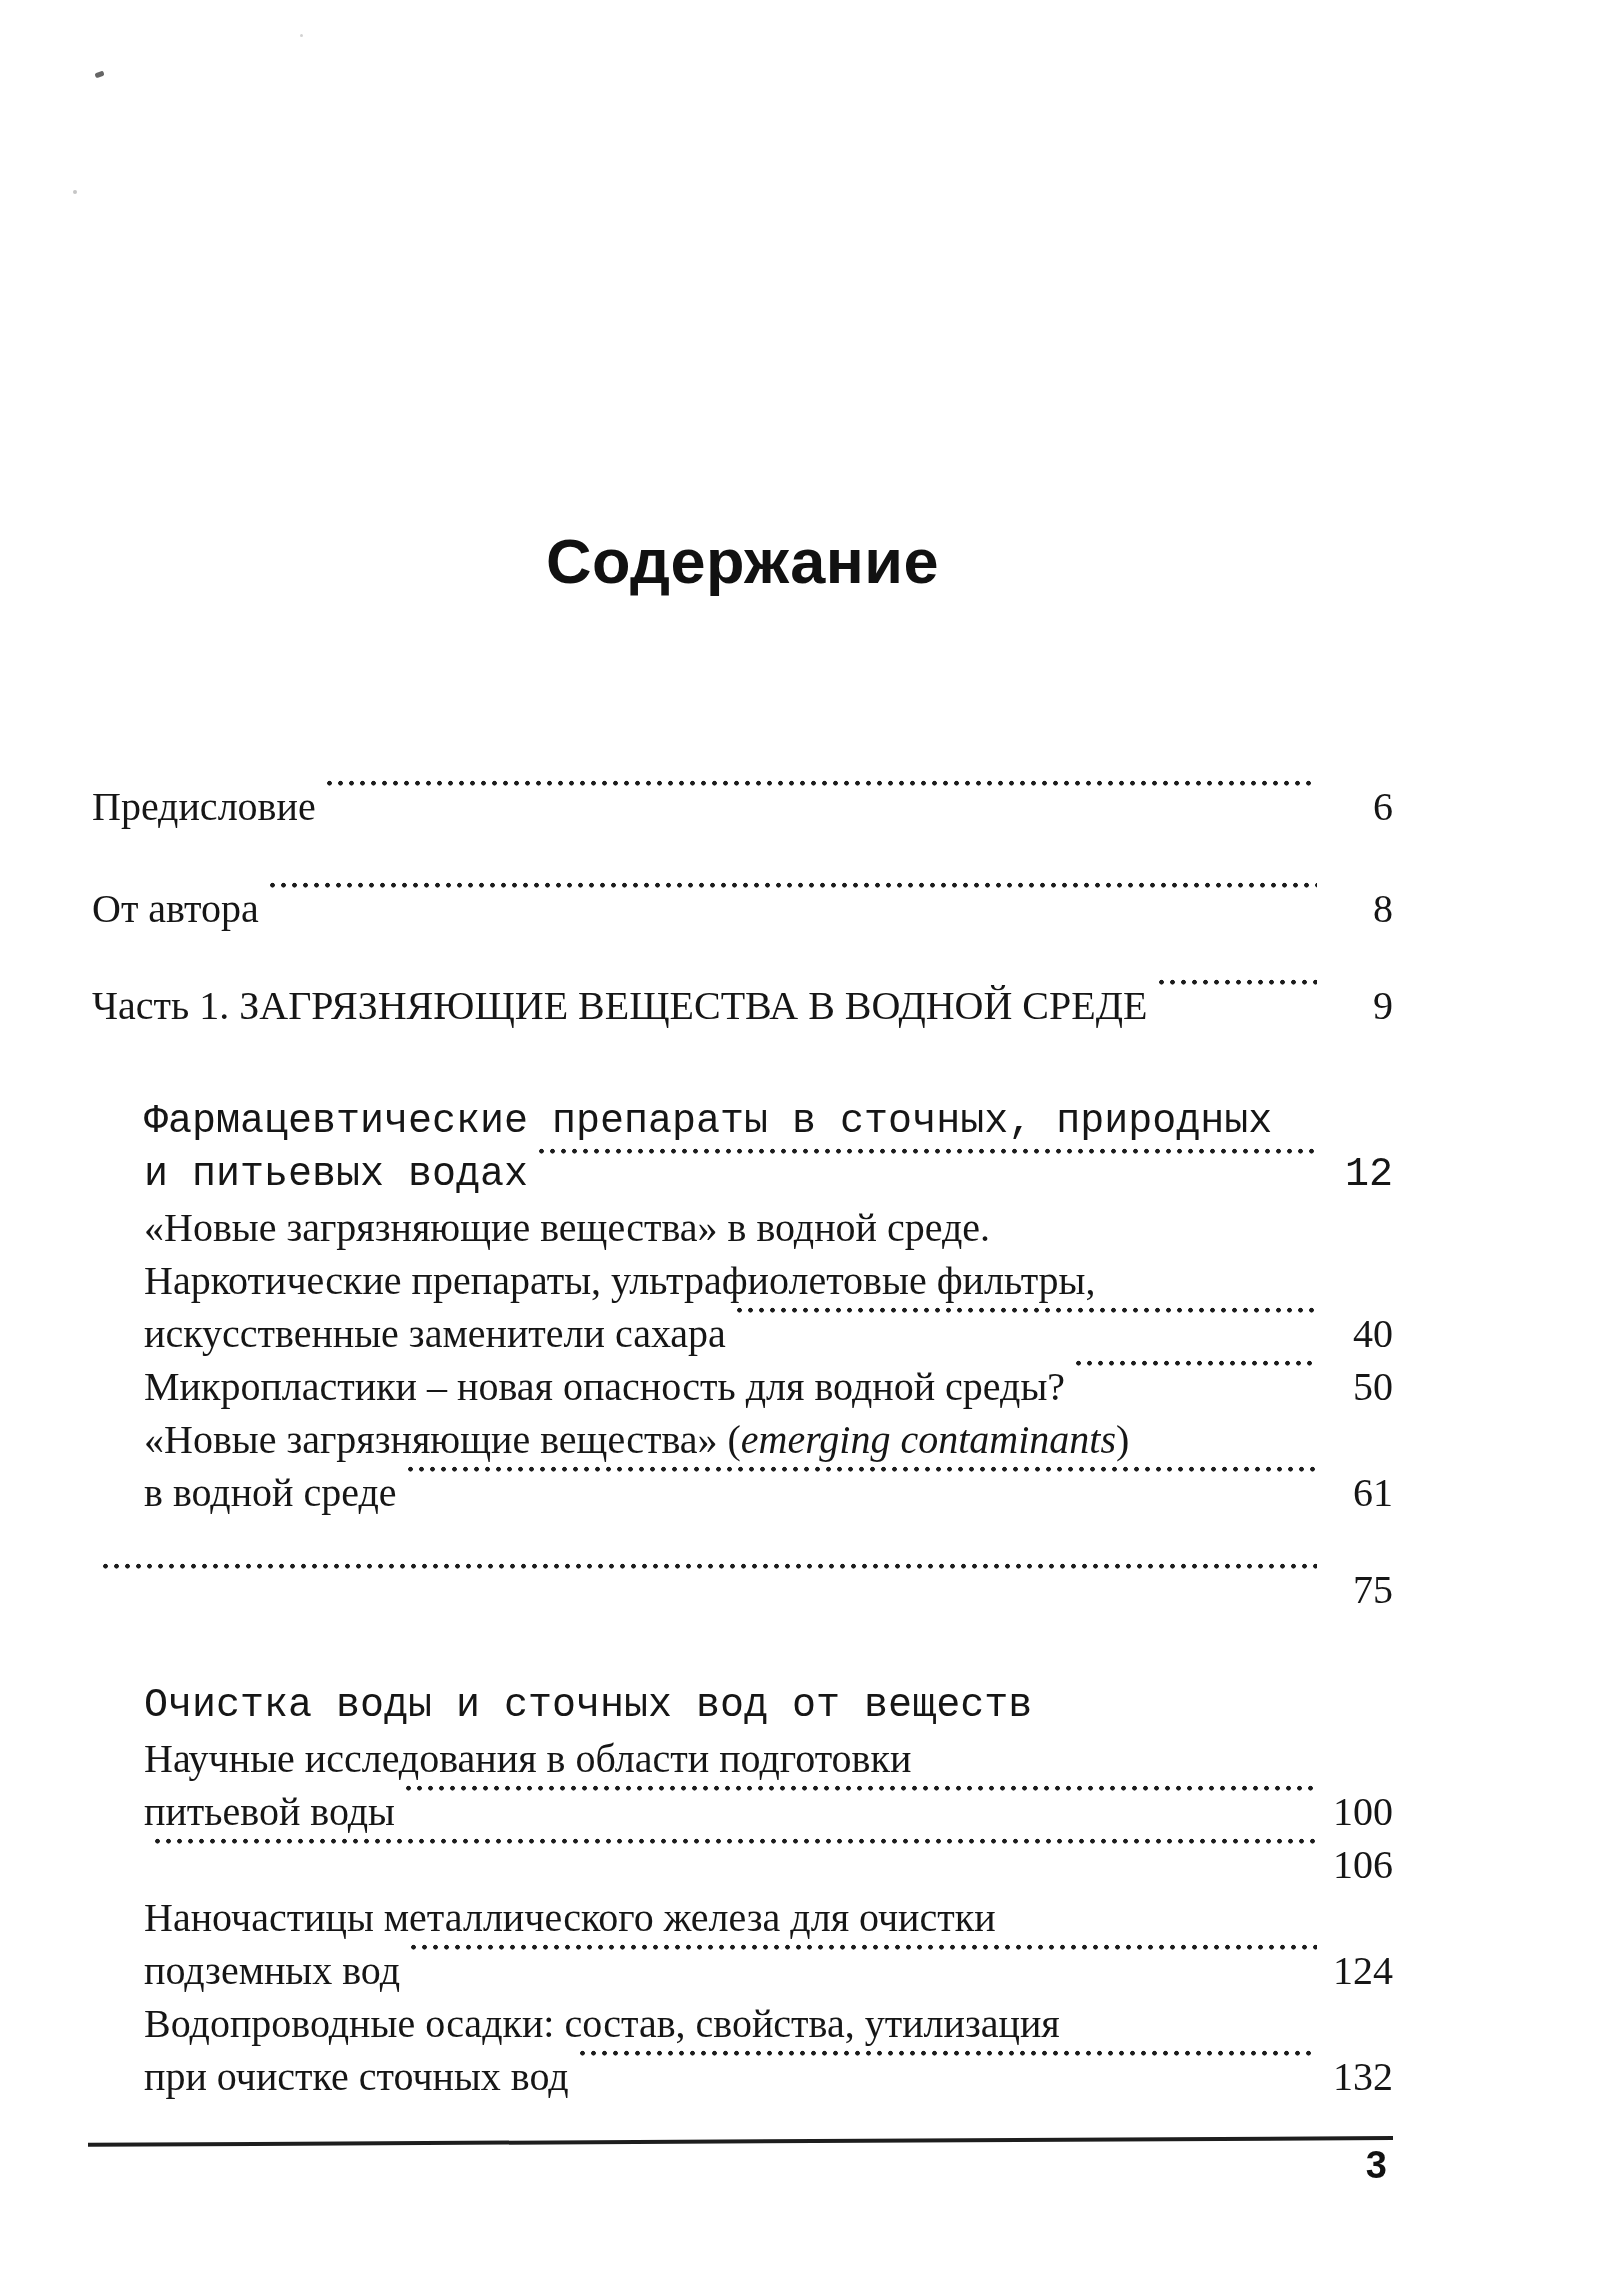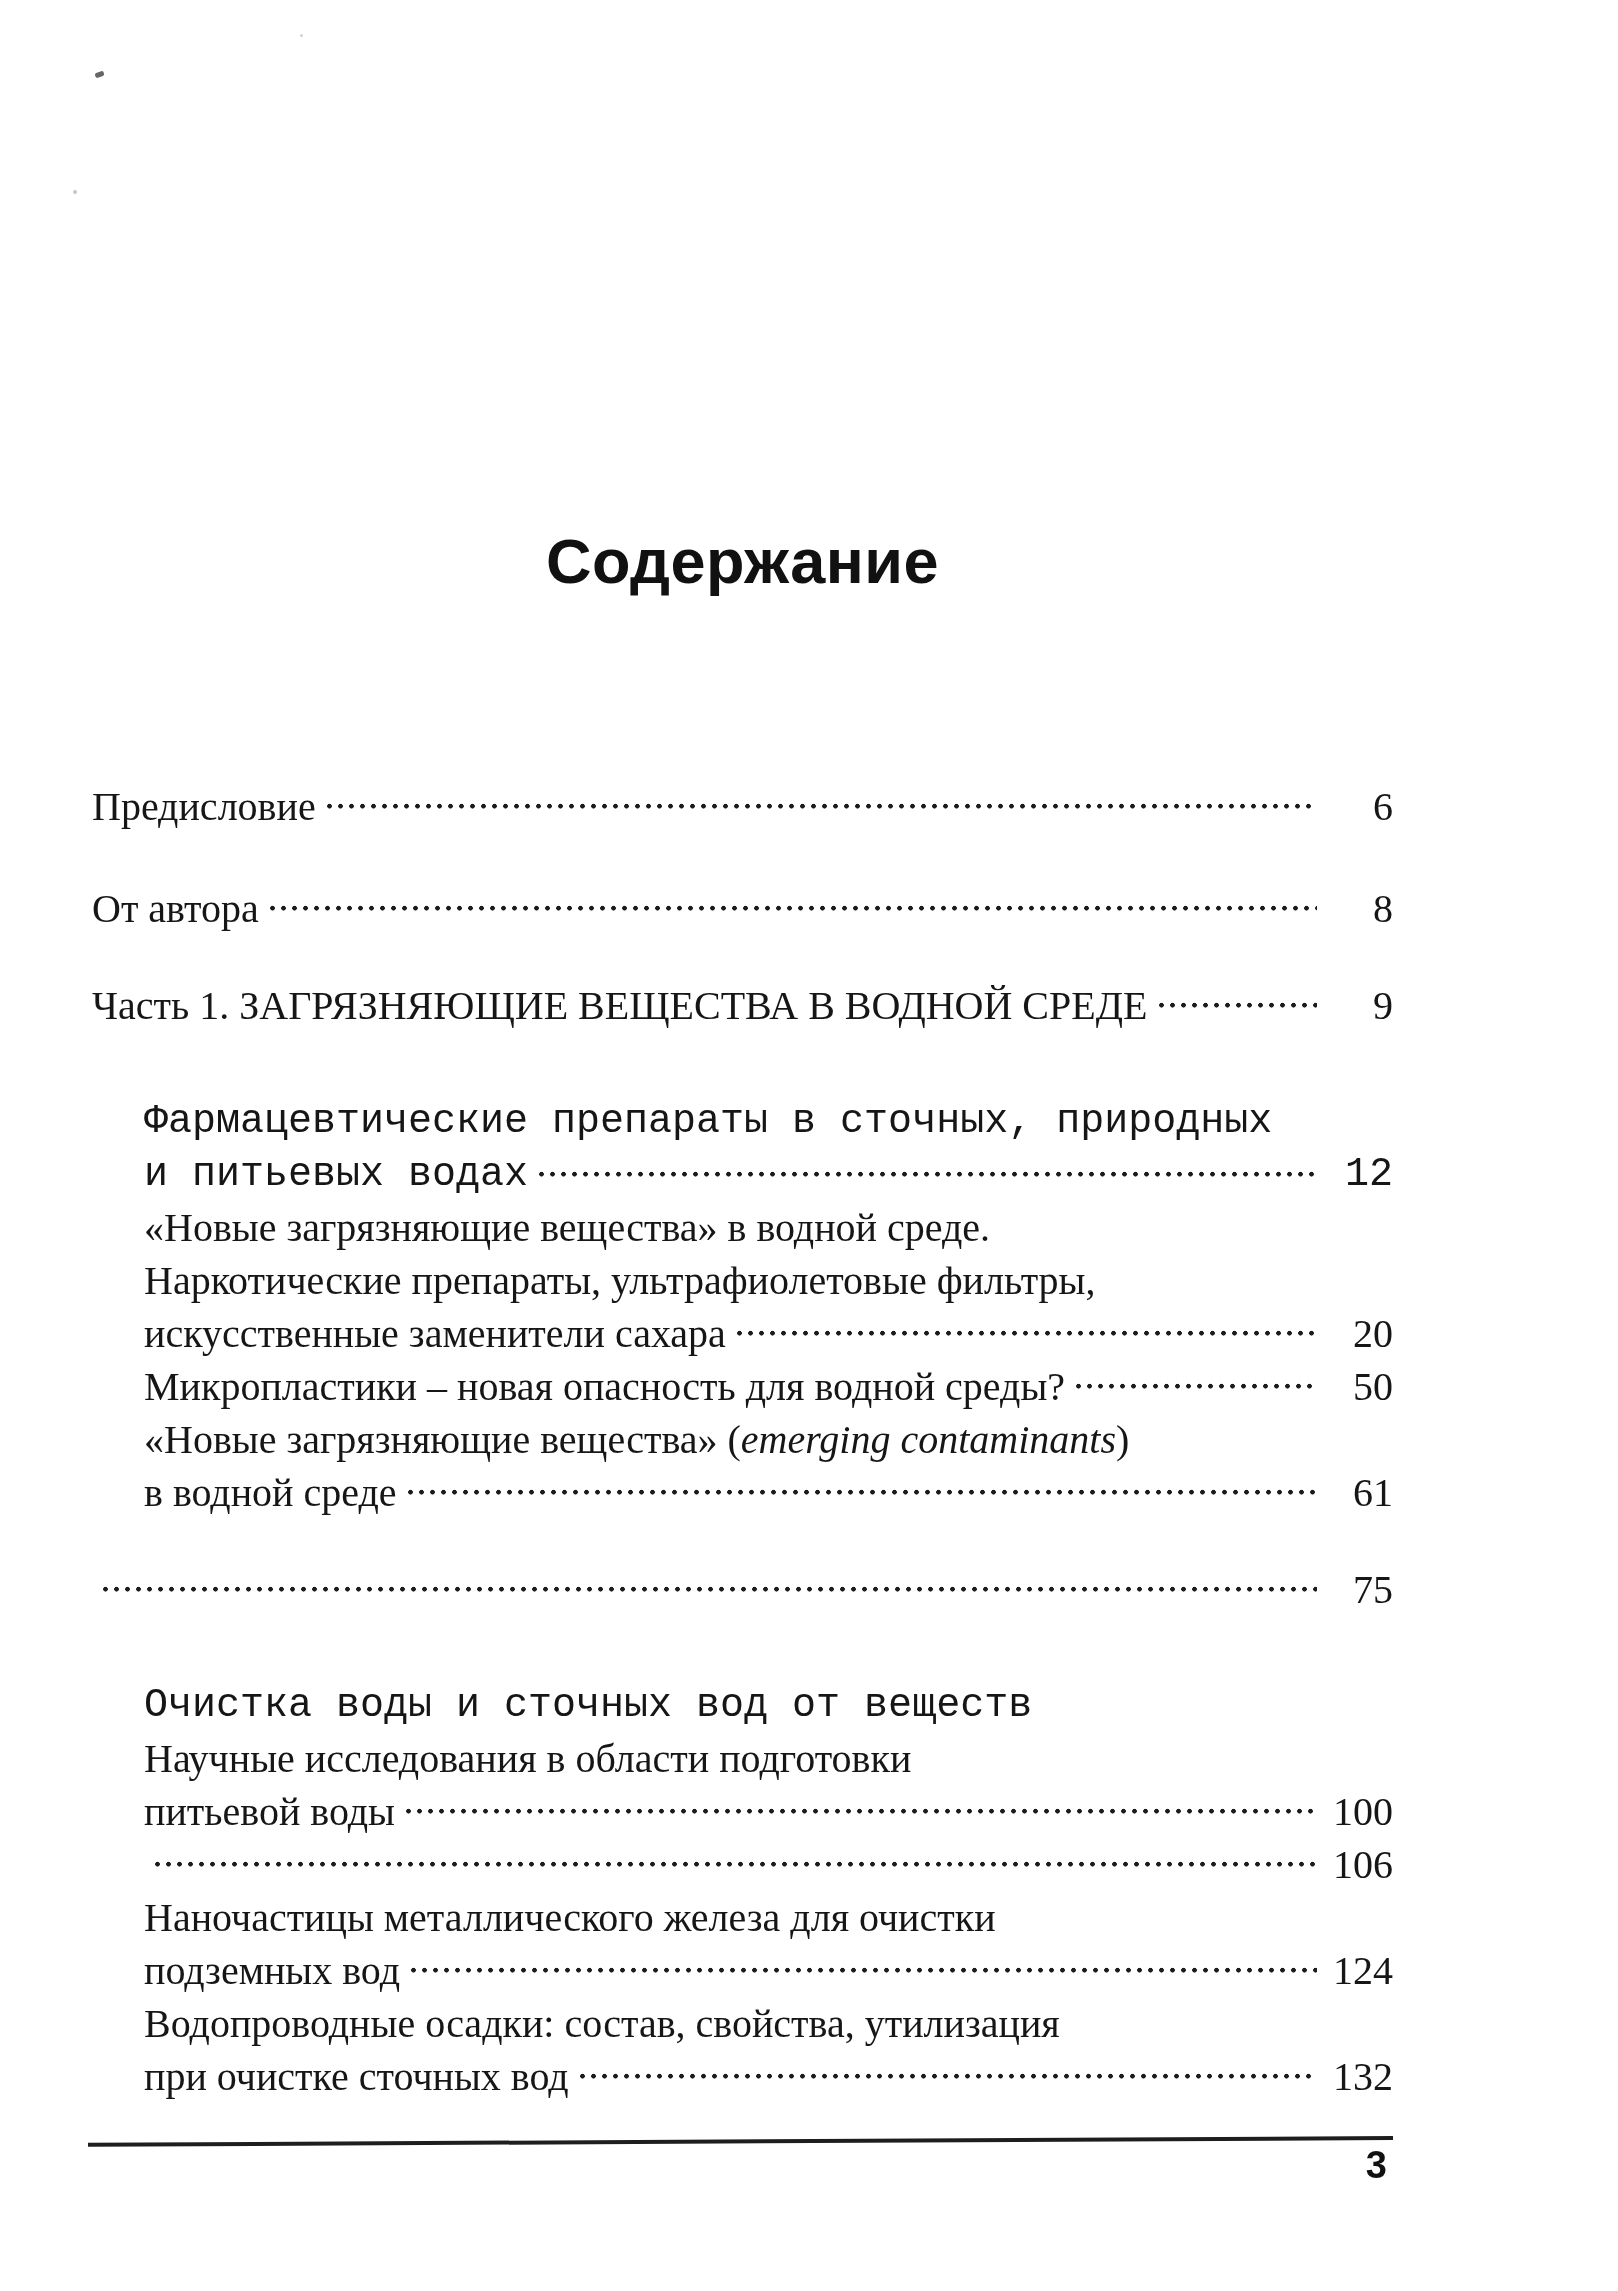--- a/index.html
+++ b/index.html
@@ -27,21 +27,21 @@
     color:#111111;
   }
   .toc { margin-top:188px; }
   .entry { margin:0; }
   .entry.ind { padding-left:52px; }
   .entry.front + .entry.front { margin-top:49px; }
   .entry.part { margin-top:44px; }
   .entry.part + .entry { margin-top:63px;font-family:Liberation Mono, monospace; }
   .line {
     display:flex;
-    align-items:center;
+    align-items:flex-start;
     font-size:40px;
     line-height:53px;
     white-space:nowrap;
   }
   .lbl { flex:0 0 auto; }
   .lbl .it { font-style:italic; }
   .leader {
     flex:1 1 auto;
     height:6.7px;
     margin:0 7.6px 0 11.4px;
@@ -124,21 +124,21 @@
         <div class="entry sub ind">
           <div class="line">
             <span class="lbl"><span>«Новые загрязняющие вещества» в водной среде.</span></span>
           </div>
           <div class="line">
             <span class="lbl"><span>Наркотические препараты, ультрафиолетовые фильтры,</span></span>
           </div>
           <div class="line">
             <span class="lbl"><span>искусственные заменители сахара</span></span>
             <span class="leader"></span>
-            <span class="pg">20</span>
+            <span class="pg">40</span>
           </div>
         </div>
         <div class="entry sub ind">
           <div class="line">
             <span class="lbl"><span>Микропластики – новая опасность для водной среды?</span></span>
             <span class="leader"></span>
             <span class="pg">50</span>
           </div>
         </div>
         <div class="entry sub ind">

